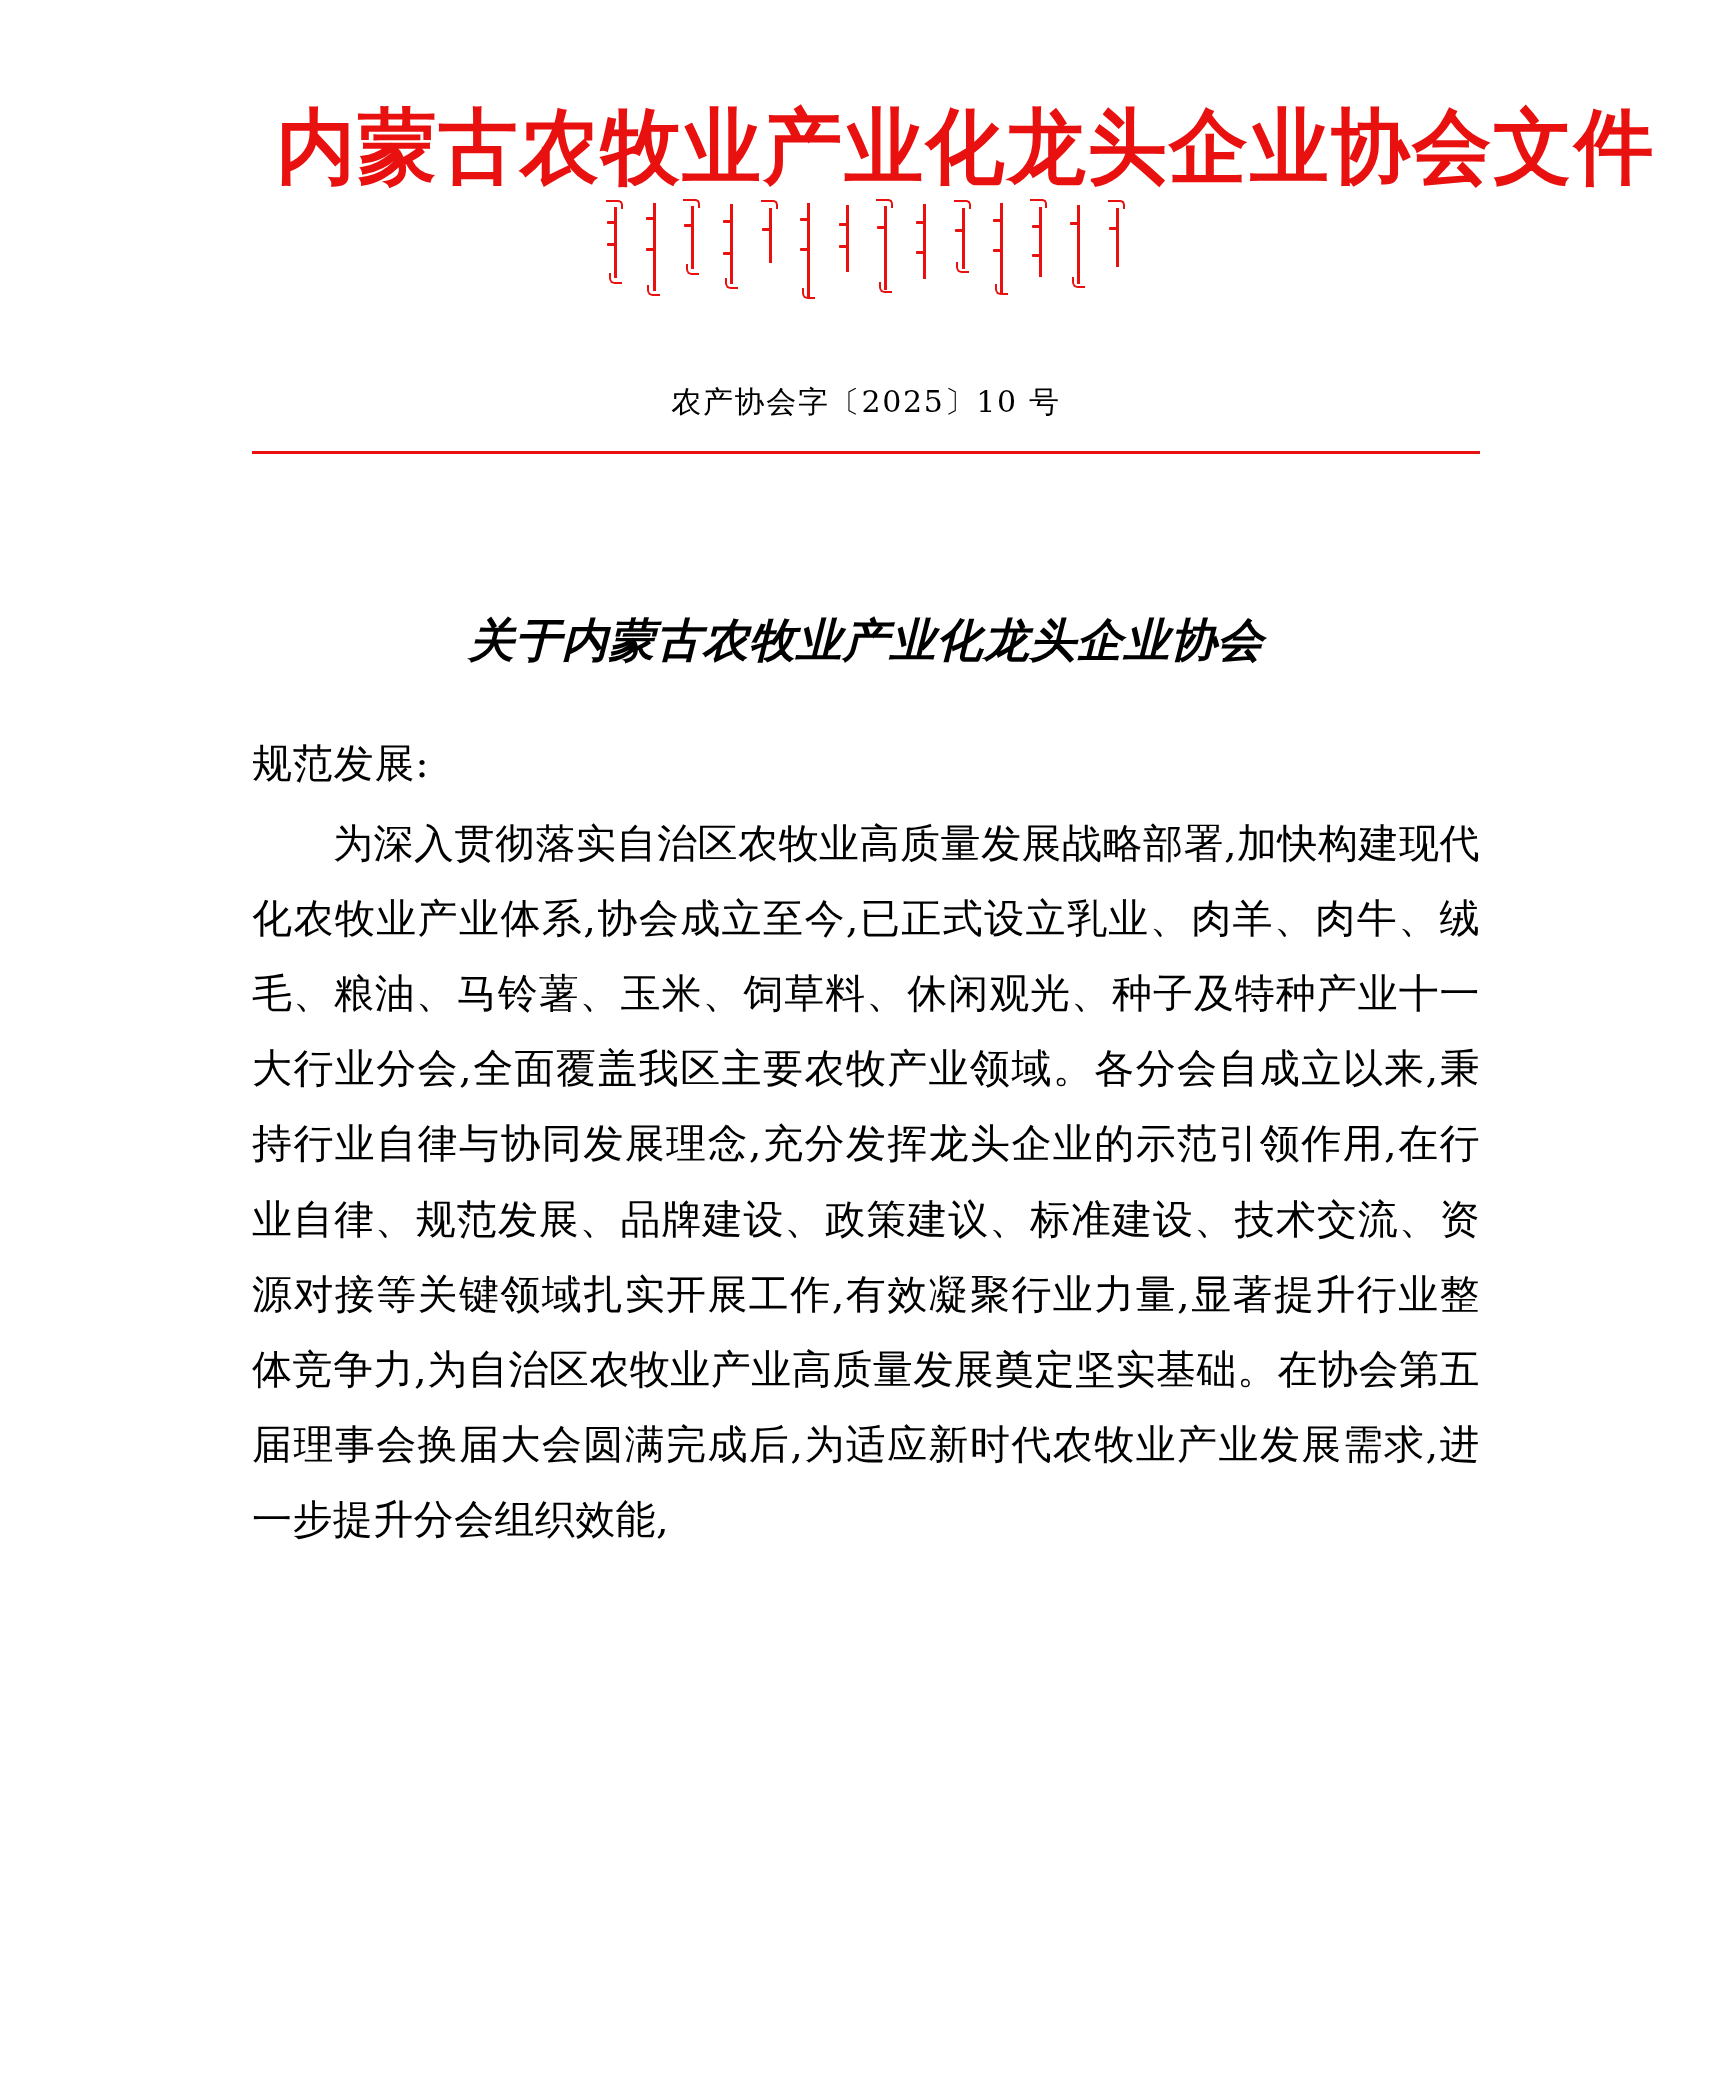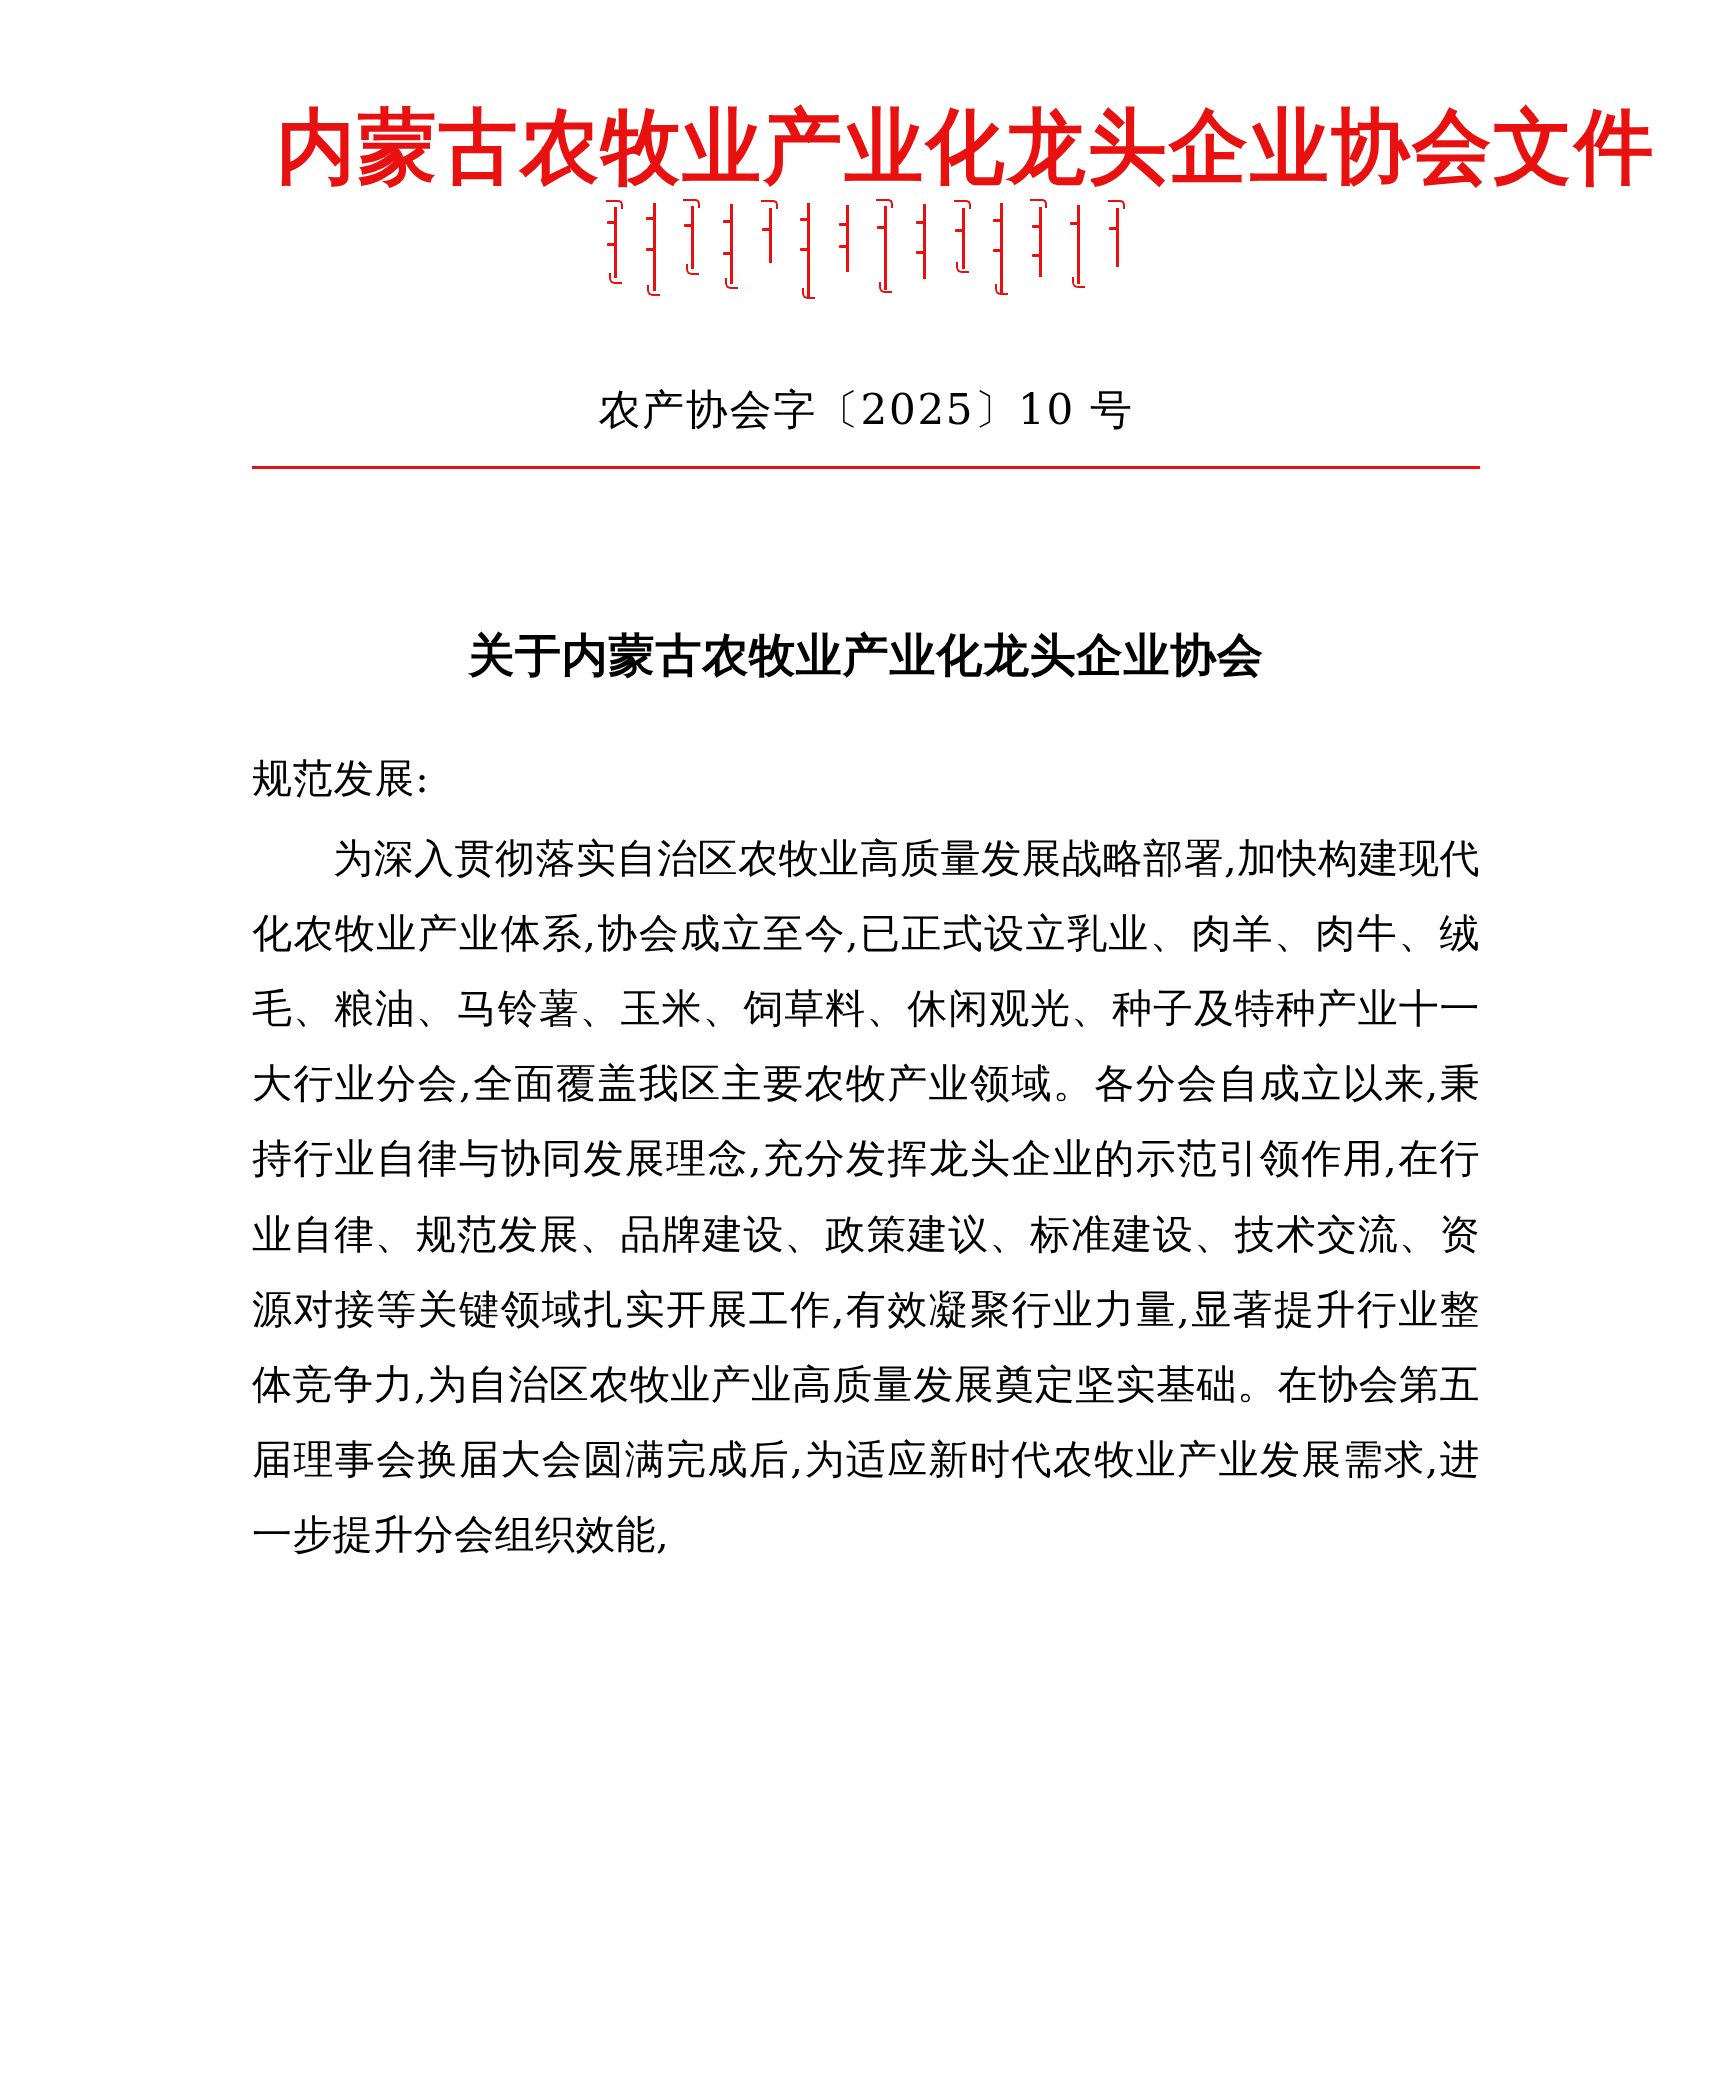--- a/index.html
+++ b/index.html
@@ -84,21 +84,21 @@
     height: 6.7px;
     border-top: 2.9px solid #e8110f;
     border-right: 2.9px solid #e8110f;
     border-top-right-radius: 5px;
   }
 
   
   .doc-number {
     margin-top: 49px;
     text-align: center;
-    font-size: 42px;
+    font-size: 30px;
     letter-spacing: 1.7px;
     font-family: "DejaVu Serif", "Liberation Serif", serif;
   }
 
   .red-rule {
     margin: 28px 0 0 0;
     height: 3.8px;
     background: #e8110f;
     width: 100%;
   }
@@ -109,20 +109,21 @@
     text-align: center;
     font-weight: 700;
     font-size: 46px;
     line-height: 1.72;
     letter-spacing: 0.8px;
     font-family: "DejaVu Serif", "Liberation Serif", serif;
   }
   .doc-title .line {
     display: block;
     white-space: nowrap;
+    font-style: italic;
   }
 
   
   .salutation {
     margin-top: 50px;
     font-size: 40px;
     line-height: 1.6;
     letter-spacing: 0.8px;
   }
   .body-para {

